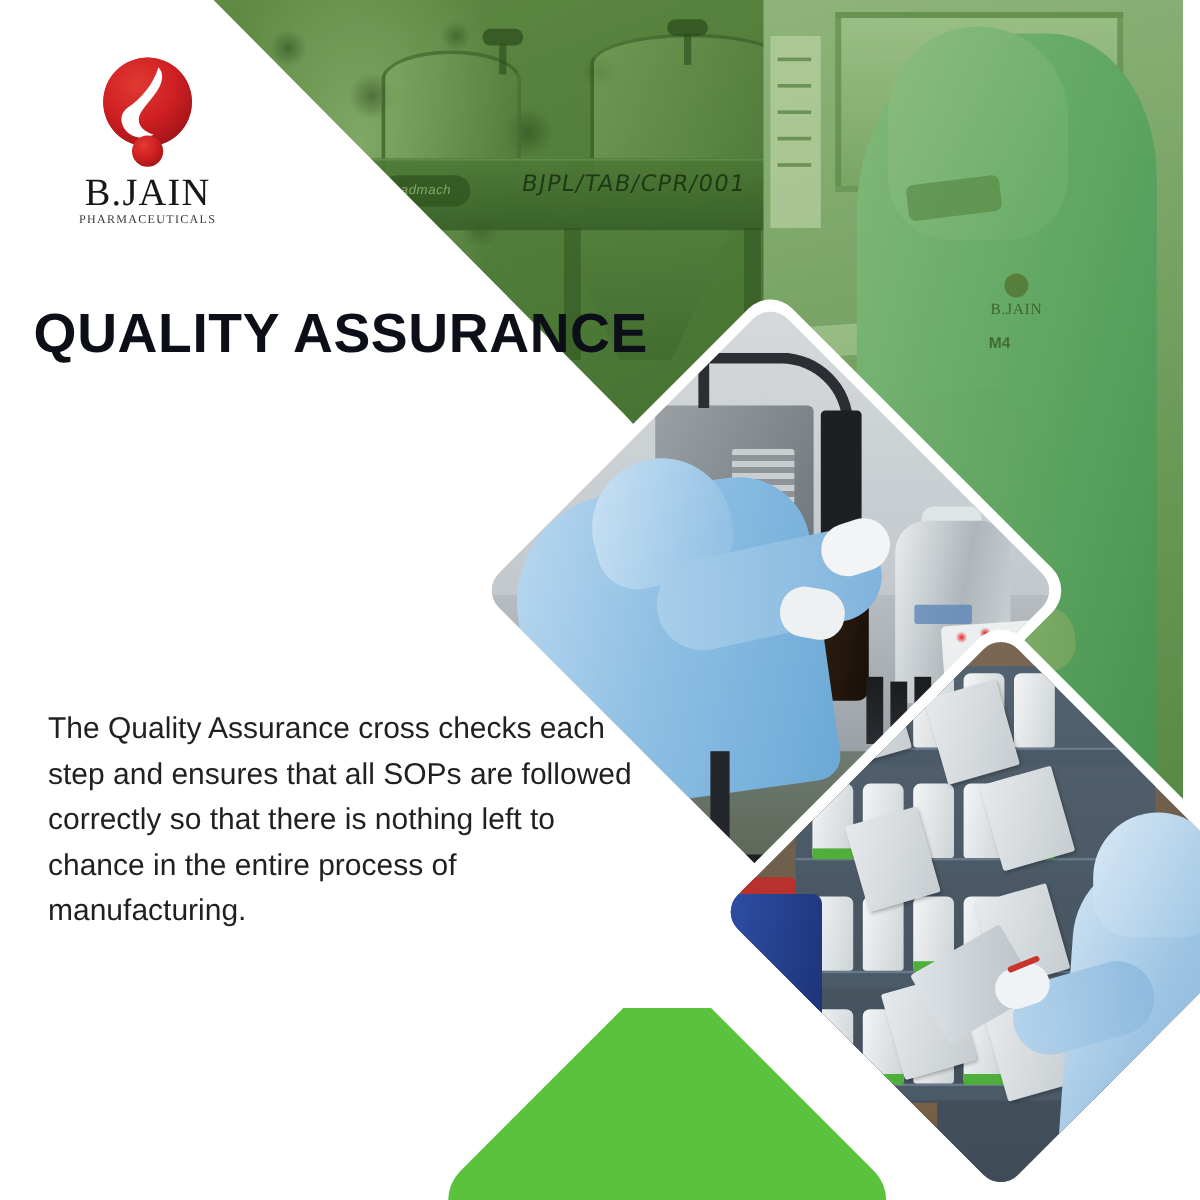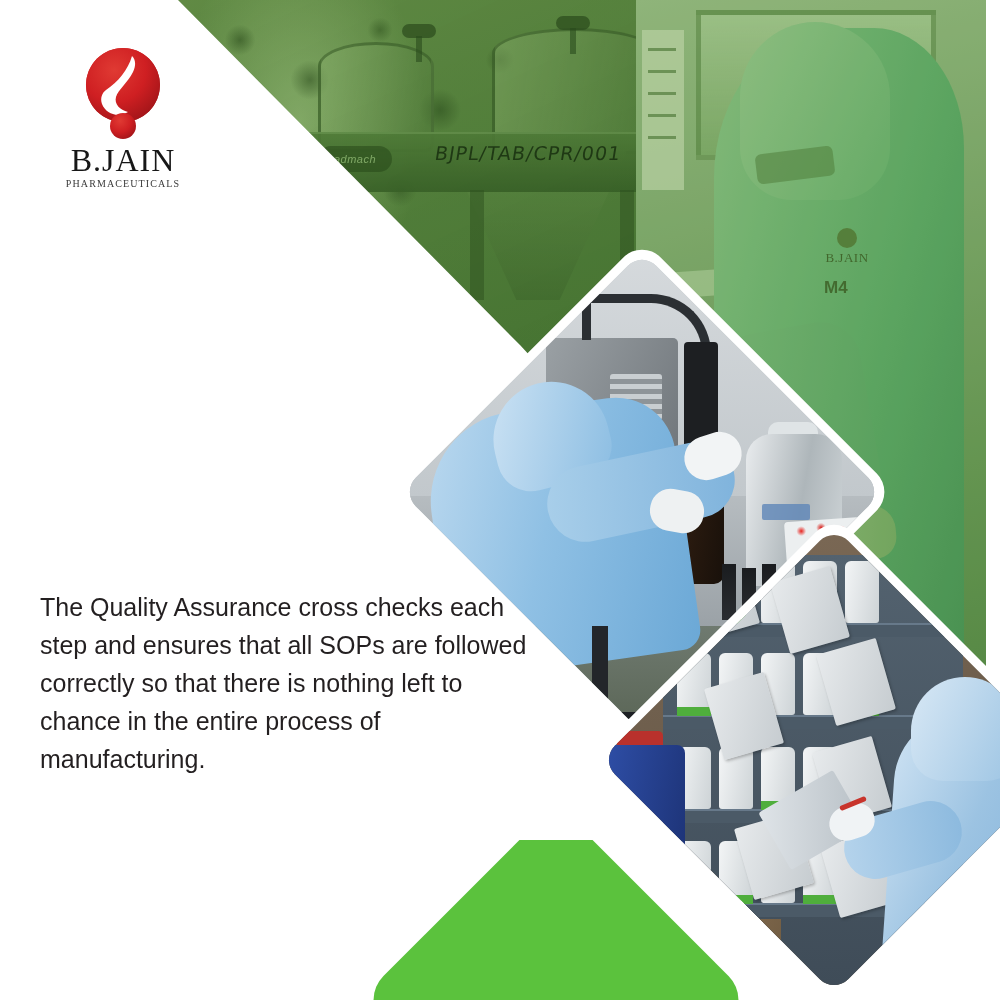--- a/index.html
+++ b/index.html
@@ -200,21 +200,21 @@
     font-family: "Liberation Serif", serif;
     letter-spacing: .5px;
     opacity: .85;
   }
   .worker-badge .bmark {
     display: block; width: 20px; height: 20px; margin: 0 auto 2px;
     border-radius: 50%; background: #6b8c45;
   }
   .worker-badge-sub {
     position: absolute; left: 188px; top: 278px;
-    color: #4d6b2e; font-size: 17px; font-weight: bold; opacity: .8;
+    color: #4d6b2e; font-size: 13px; font-weight: bold; opacity: .8;
   }
   .worker-tint {
     position: absolute; inset: 0;
     background: rgba(86,146,62,.34);
     mix-blend-mode: multiply;
   }
 
   
   .green-diamond {
     position: absolute;
@@ -703,17 +703,18 @@
                C 72 68, 66 62, 68 55
                C 70 48, 80 40, 85 30
                C 88 24, 88 18, 84 14 Z" fill="#ffffff"></path>
       <circle cx="75" cy="84" r="13" fill="url(#redgrad)"></circle>
     </svg>
     <div class="logo-wordmark">B.JAIN</div>
     <div class="logo-sub">PHARMACEUTICALS</div>
   </div>
 
   <div class="headline">
+    <span class="line-2">QUALITY ASSURANCE</span>
   </div>
 
   <div class="body-copy">The Quality Assurance cross checks each step and ensures that all SOPs are followed correctly so that there is nothing left to chance in the entire process of manufacturing.</div>
 
 </div>
 
 </body></html>

